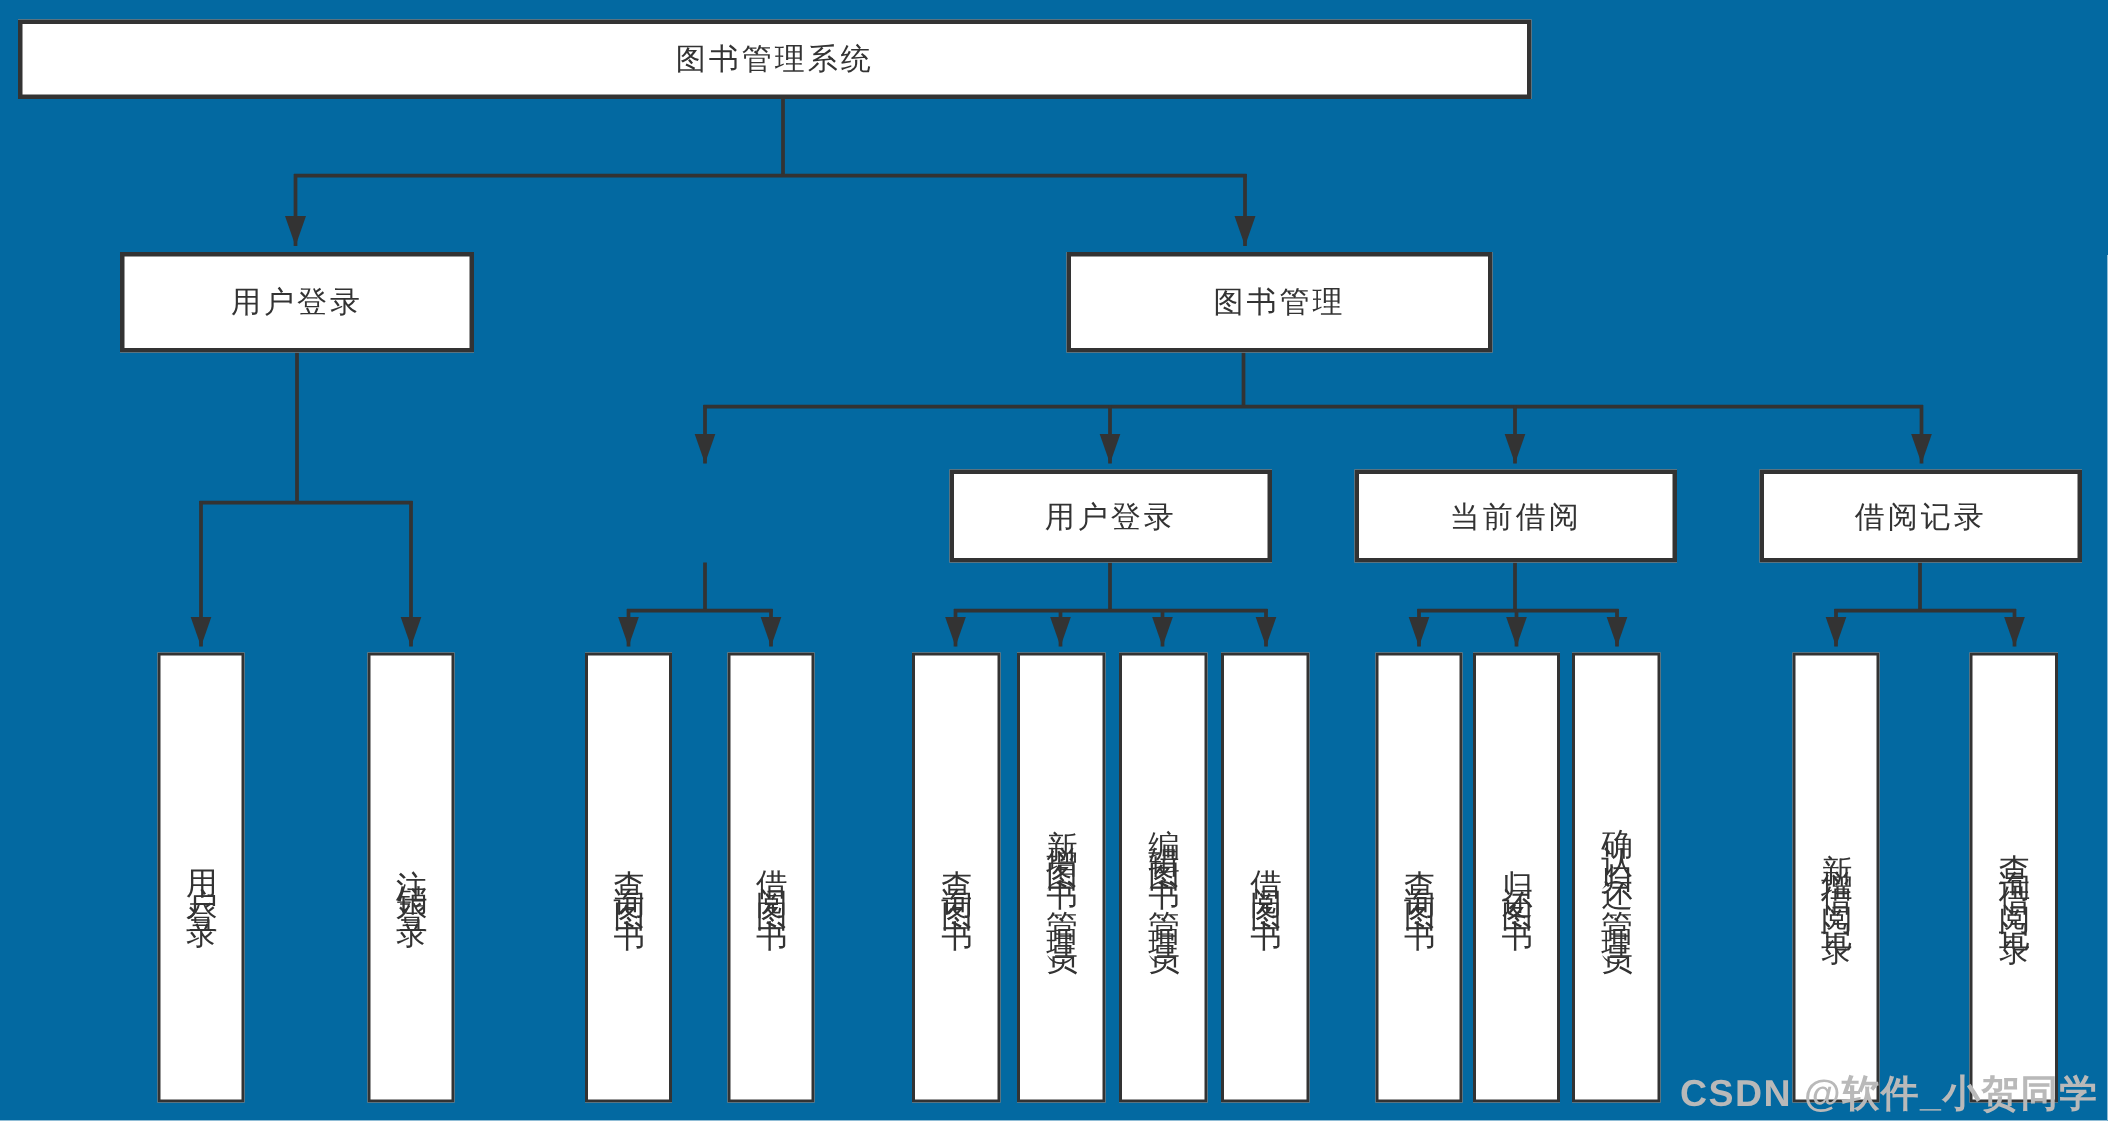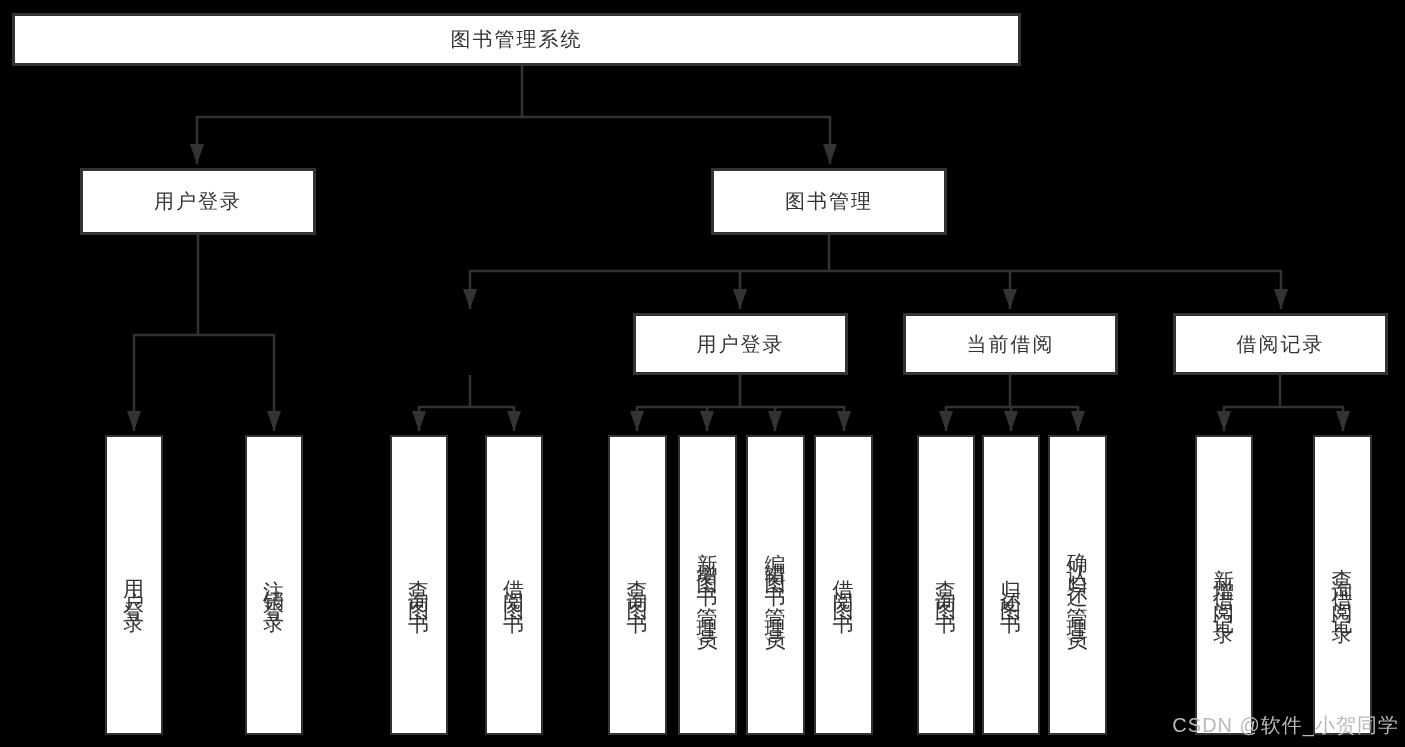--- a/index.html
+++ b/index.html
@@ -5,21 +5,21 @@
   html, body {
     margin: 0;
     padding: 0;
     background: #ffffff;
     font-family: "Liberation Sans", "DejaVu Sans", sans-serif;
   }
   .canvas {
     position: relative;
     width: 1405px;
     height: 747px;
-    background: #000000;
+    background: #0369a1;
     overflow: hidden;
   }
   .connectors {
     position: absolute;
     left: 0;
     top: 0;
     width: 1405px;
     height: 747px;
     pointer-events: none;
   }
@@ -46,25 +46,26 @@
     text-orientation: mixed;
     font-size: 21px;
     letter-spacing: 11px;
     line-height: 1;
     white-space: nowrap;
   }
   .watermark {
     position: absolute;
     top: 712px;
     right: 6px;
-    font-size: 20px;
+    font-size: 25px;
     color: #b9b9b9;
     letter-spacing: 1px;
     white-space: nowrap;
     z-index: 5;
+    font-weight: bold;
   }
 </style>
 </head>
 <body>
 
 <div class="canvas">
 
   <svg class="connectors" viewBox="0 0 1405 747" xmlns="http://www.w3.org/2000/svg">
     <defs>
       <marker id="arrow" markerWidth="22" markerHeight="16" refX="20" refY="7" orient="auto" markerUnits="userSpaceOnUse">
@@ -115,21 +116,21 @@
     </g>
   </svg>
 
   <div class="box" style="left:12px; top:13px; width:1009px; height:53px;">
     <span class="lbl">图书管理系统</span>
   </div>
 
   <div class="box" style="left:80px; top:168px; width:236px; height:67px;">
     <span class="lbl">用户登录</span>
   </div>
-  <div class="box" style="left:711px; top:168px; width:236px; height:67px;">
+  <div class="box" style="left:711px; top:168px; width:284px; height:67px;">
     <span class="lbl">图书管理</span>
   </div>
 
   <div class="box" style="left:633px; top:313px; width:215px; height:62px;">
     <span class="lbl">用户登录</span>
   </div>
   <div class="box" style="left:903px; top:313px; width:215px; height:62px;">
     <span class="lbl">当前借阅</span>
   </div>
   <div class="box" style="left:1173px; top:313px; width:215px; height:62px;font-family:Liberation Mono, monospace;">

